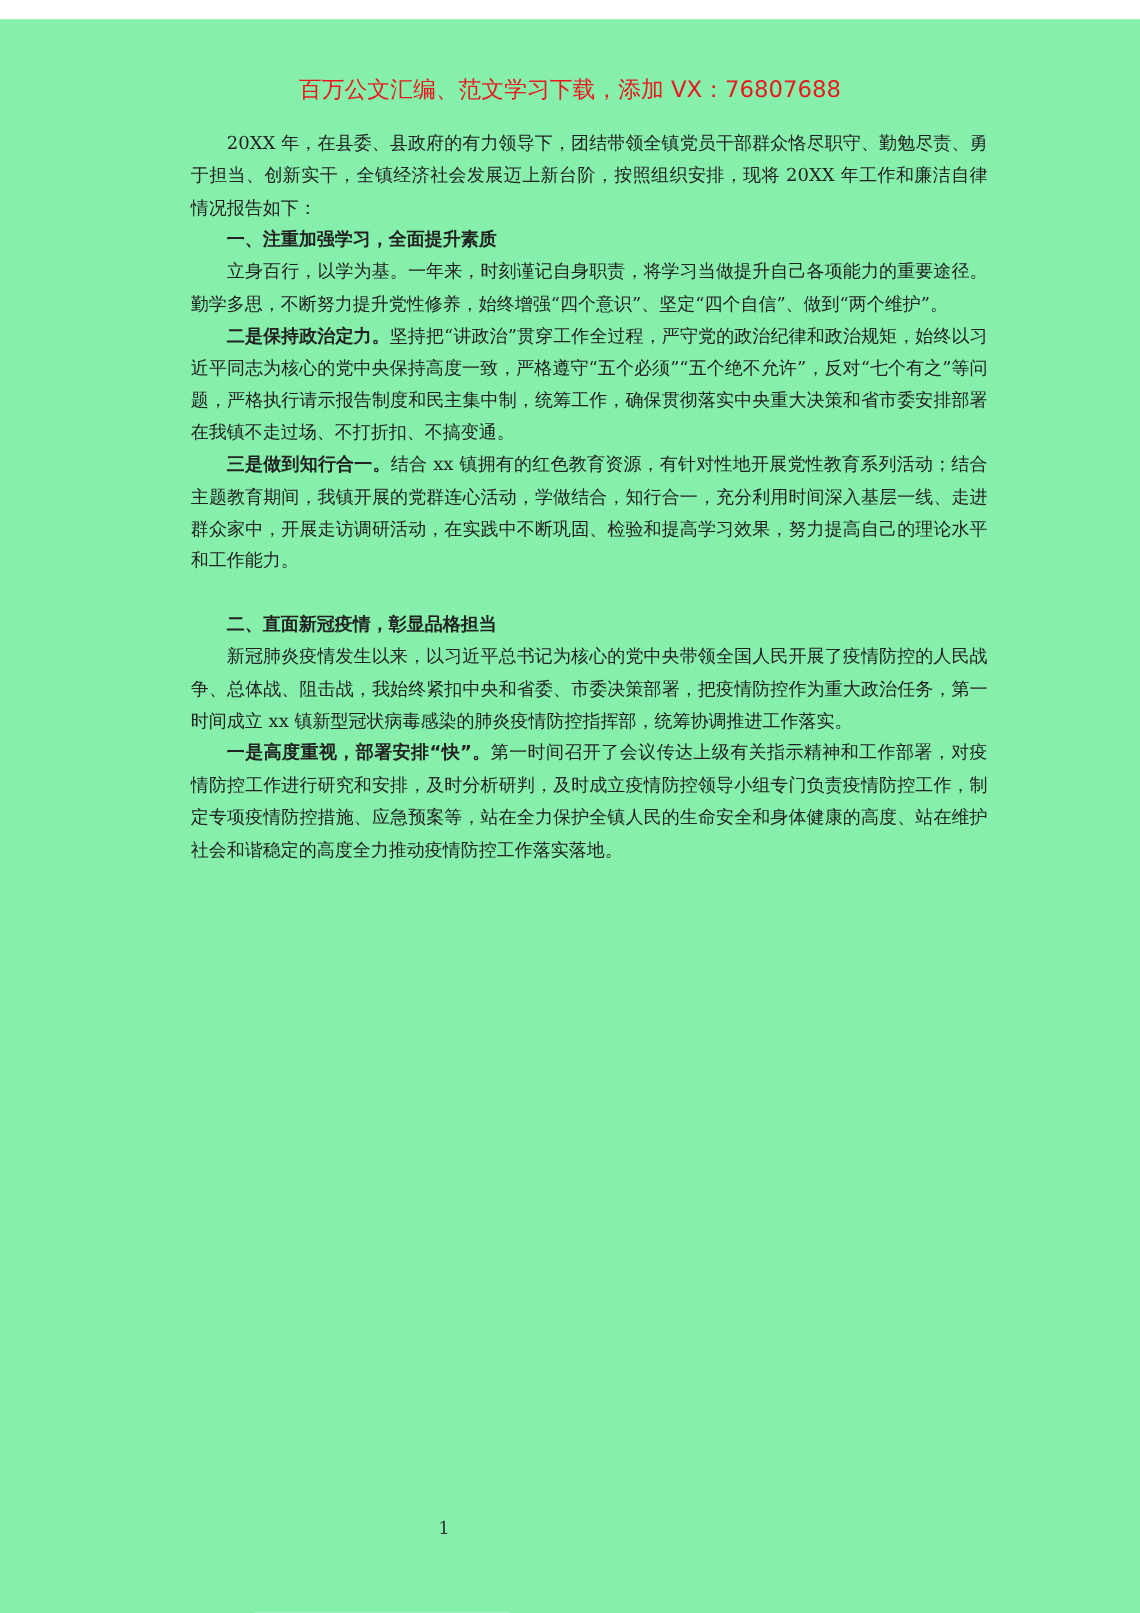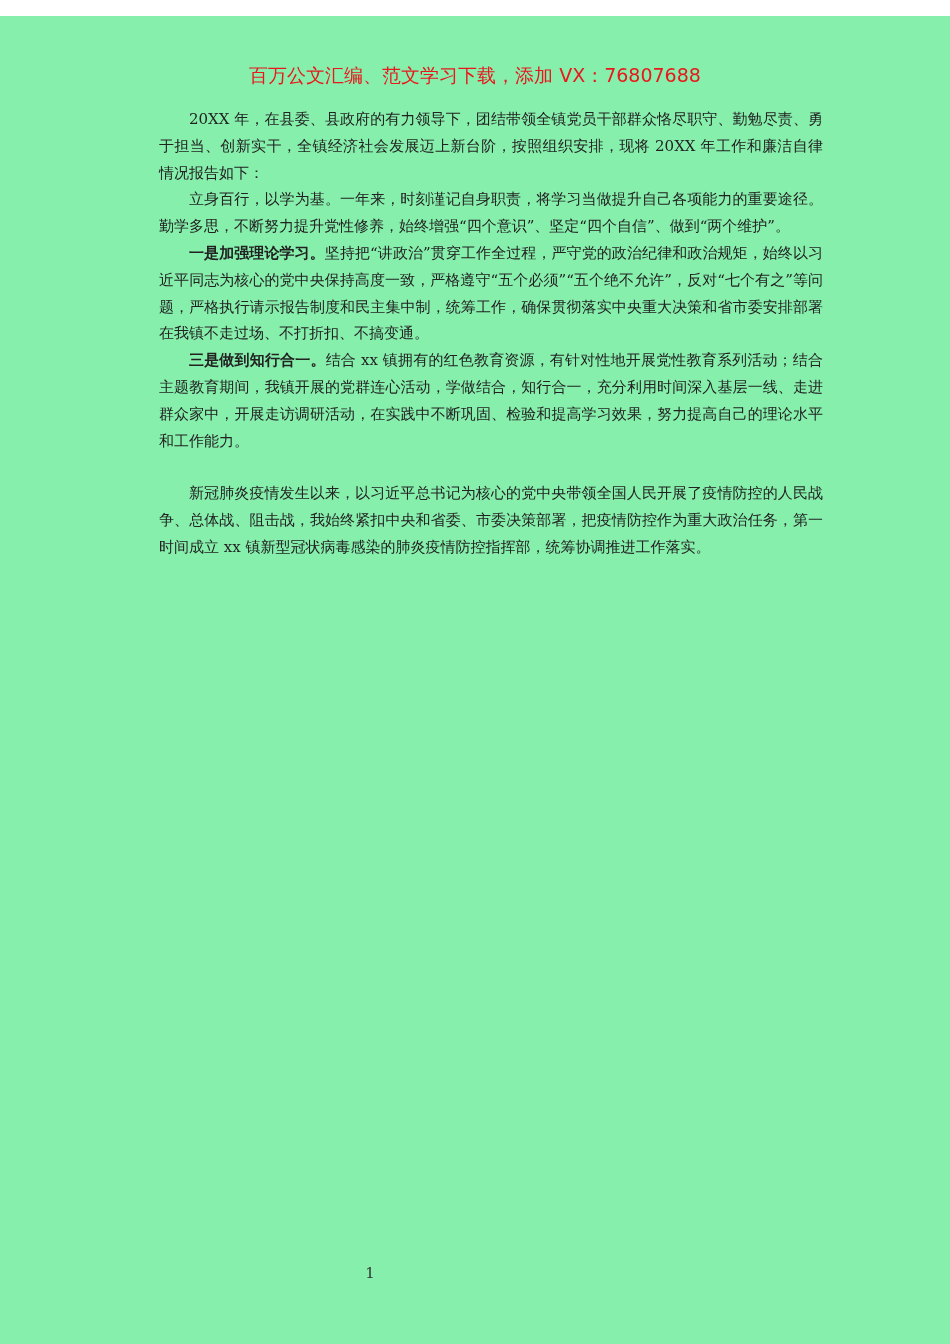--- a/index.html
+++ b/index.html
@@ -26,23 +26,26 @@
 </style>
 </head>
 <body>
 
 <div class="page">
   <div class="banner">百万公文汇编、范文学习下载，添加 VX：76807688</div>
 
   <div class="body-text">
     <p class="para">20XX 年，在县委、县政府的有力领导下，团结带领全镇党员干部群众恪尽职守、勤勉尽责、勇于担当、创新实干，全镇经济社会发展迈上新台阶，按照组织安排，现将 20XX 年工作和廉洁自律情况报告如下：</p>
 
+    <p class="heading">一、注重加强学习，全面提升素质</p>
     <p class="para">立身百行，以学为基。一年来，时刻谨记自身职责，将学习当做提升自己各项能力的重要途径。勤学多思，不断努力提升党性修养，始终增强“四个意识”、坚定“四个自信”、做到“两个维护”。</p>
-    <p class="para"><span class="lead">一是加强理论学习。</span><span>坚持把“讲政治”贯穿工作全过程，严守党的政治纪律和政治规矩，始终以习近平同志为核心的党中央保持高度一致，严格遵守“五个必须”“五个绝不允许”，反对“七个有之”等问题，严格执行请示报告制度和民主集中制，统筹工作，确保贯彻落实中央重大决策和省市委安排部署在我镇不走过场、不打折扣、不搞变通。</span></p>
+    <p class="para"><span class="lead">二是保持政治定力。</span><span>坚持把“讲政治”贯穿工作全过程，严守党的政治纪律和政治规矩，始终以习近平同志为核心的党中央保持高度一致，严格遵守“五个必须”“五个绝不允许”，反对“七个有之”等问题，严格执行请示报告制度和民主集中制，统筹工作，确保贯彻落实中央重大决策和省市委安排部署在我镇不走过场、不打折扣、不搞变通。</span></p>
     <p class="para"><span class="lead">三是做到知行合一。</span><span>结合 xx 镇拥有的红色教育资源，有针对性地开展党性教育系列活动；结合主题教育期间，我镇开展的党群连心活动，学做结合，知行合一，充分利用时间深入基层一线、走进群众家中，开展走访调研活动，在实践中不断巩固、检验和提高学习效果，努力提高自己的理论水平和工作能力。</span></p>
 
     <div class="gap"></div>
 
+    <p class="heading">二、直面新冠疫情，彰显品格担当</p>
     <p class="para">新冠肺炎疫情发生以来，以习近平总书记为核心的党中央带领全国人民开展了疫情防控的人民战争、总体战、阻击战，我始终紧扣中央和省委、市委决策部署，把疫情防控作为重大政治任务，第一时间成立 xx 镇新型冠状病毒感染的肺炎疫情防控指挥部，统筹协调推进工作落实。</p>
+    <p class="para"><span class="lead">一是高度重视，部署安排“快”。</span><span>第一时间召开了会议传达上级有关指示精神和工作部署，对疫情防控工作进行研究和安排，及时分析研判，及时成立疫情防控领导小组专门负责疫情防控工作，制定专项疫情防控措施、应急预案等，站在全力保护全镇人民的生命安全和身体健康的高度、站在维护社会和谐稳定的高度全力推动疫情防控工作落实落地。</span></p>
   </div>
 
   <div class="page-number">1</div>
 </div>
 
 </body></html>

